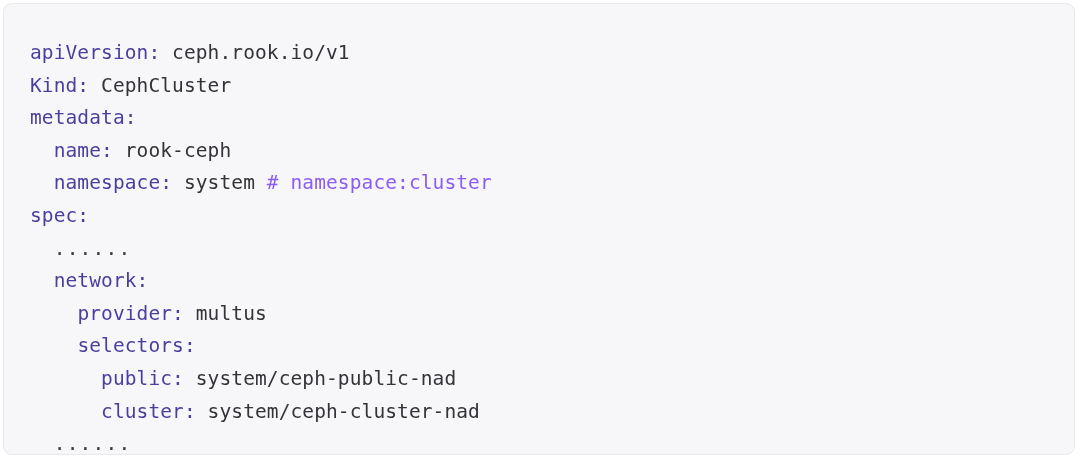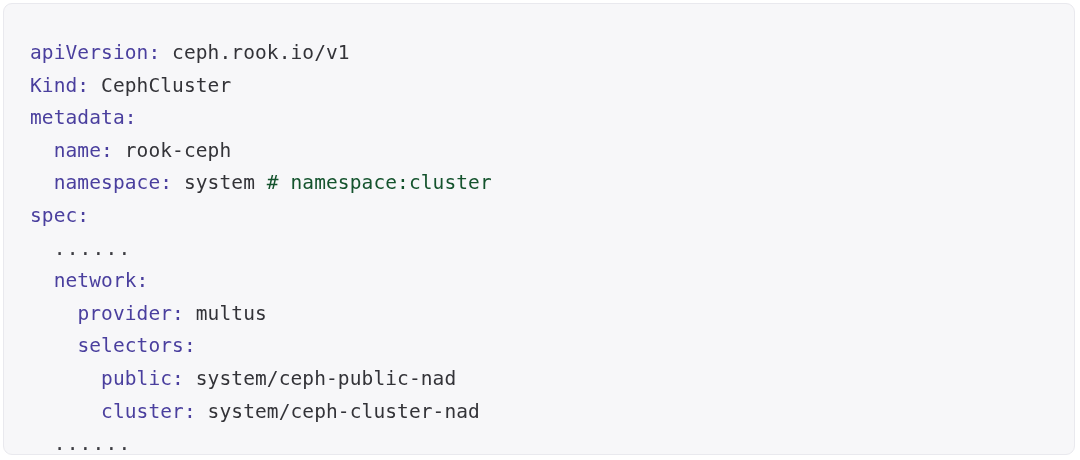--- a/index.html
+++ b/index.html
@@ -42,21 +42,21 @@
     font-family: "DejaVu Sans Mono", "Liberation Mono", monospace;
   }
 
   .tok-key {
     color: #4a3f9e;
   }
   .tok-val {
     color: #333338;
   }
   .tok-comment {
-    color: #14532d;
+    color: #8b5cf6;
   }
   .tok-ellipsis {
     color: #3c3c42;
     letter-spacing: 1.2px;
   }
   .indent {
     color: transparent;
   }
 </style>
 </head>

